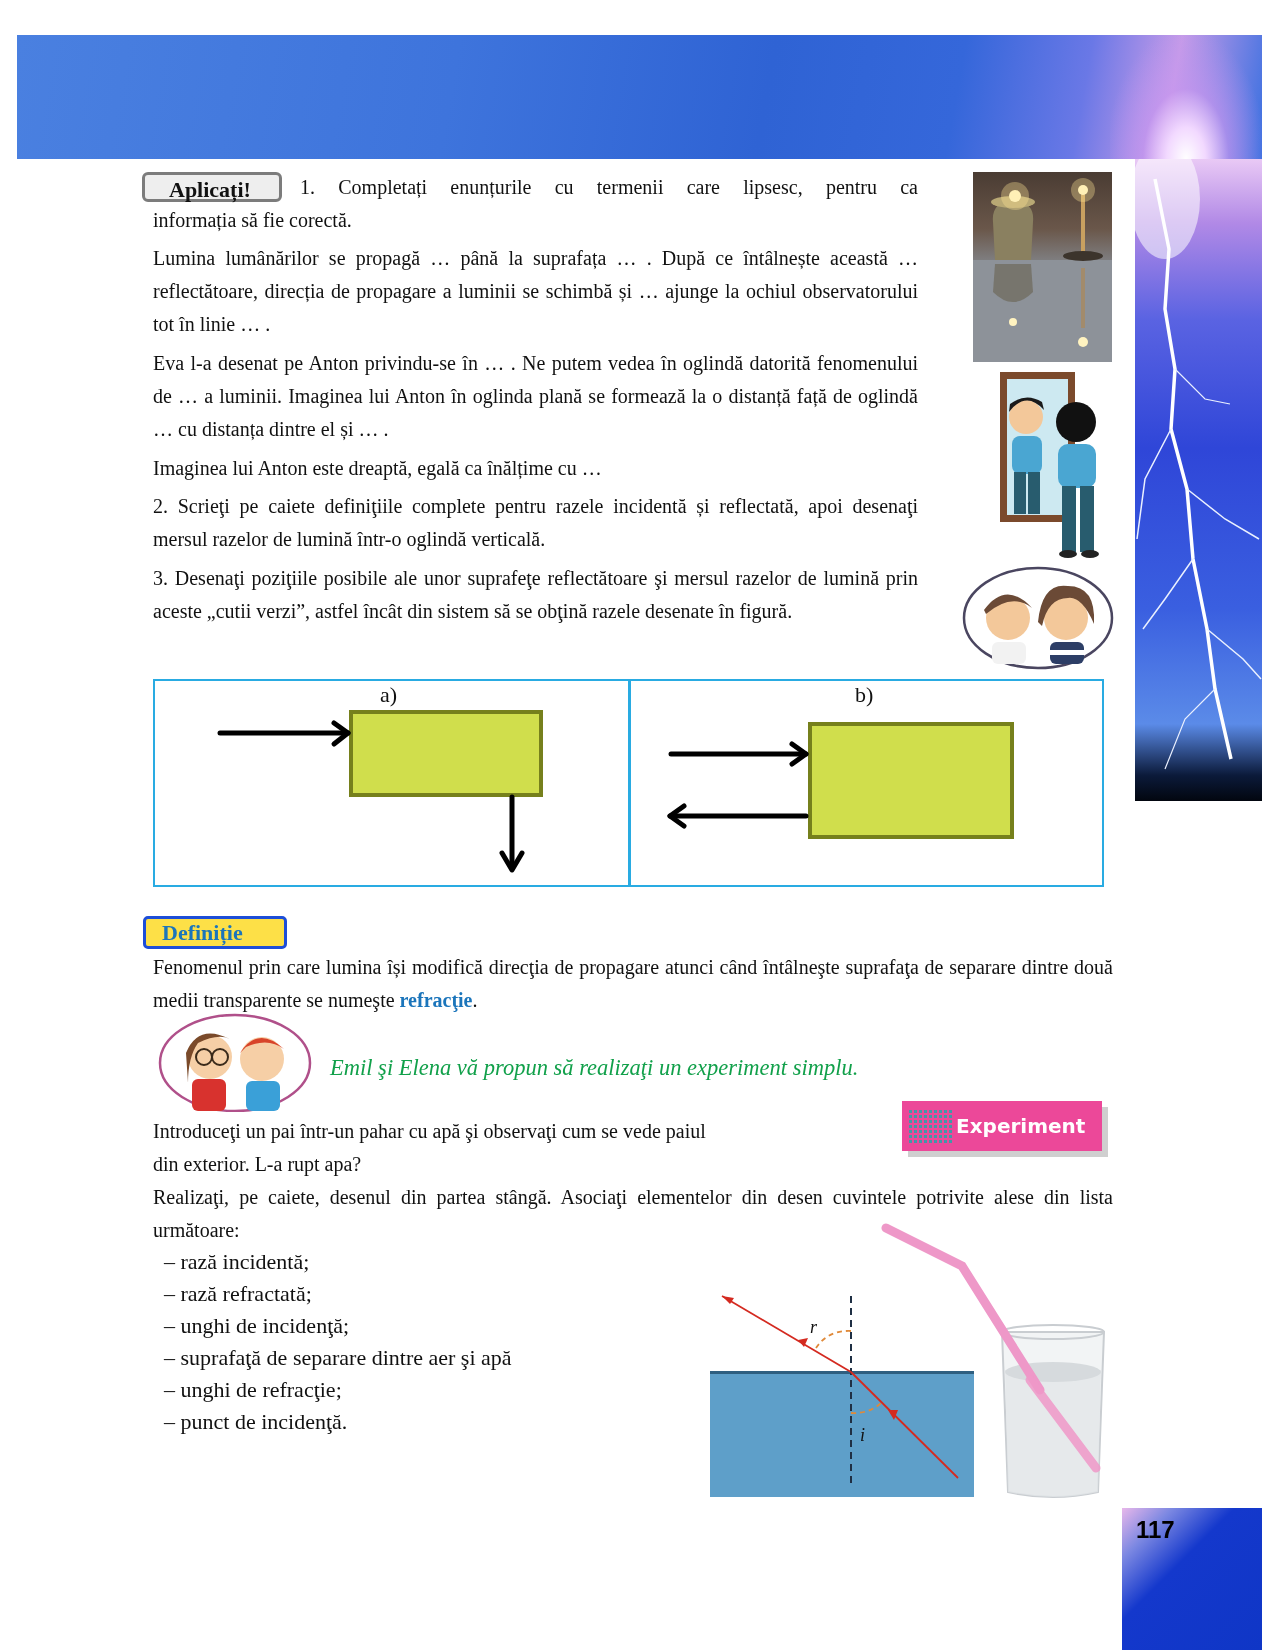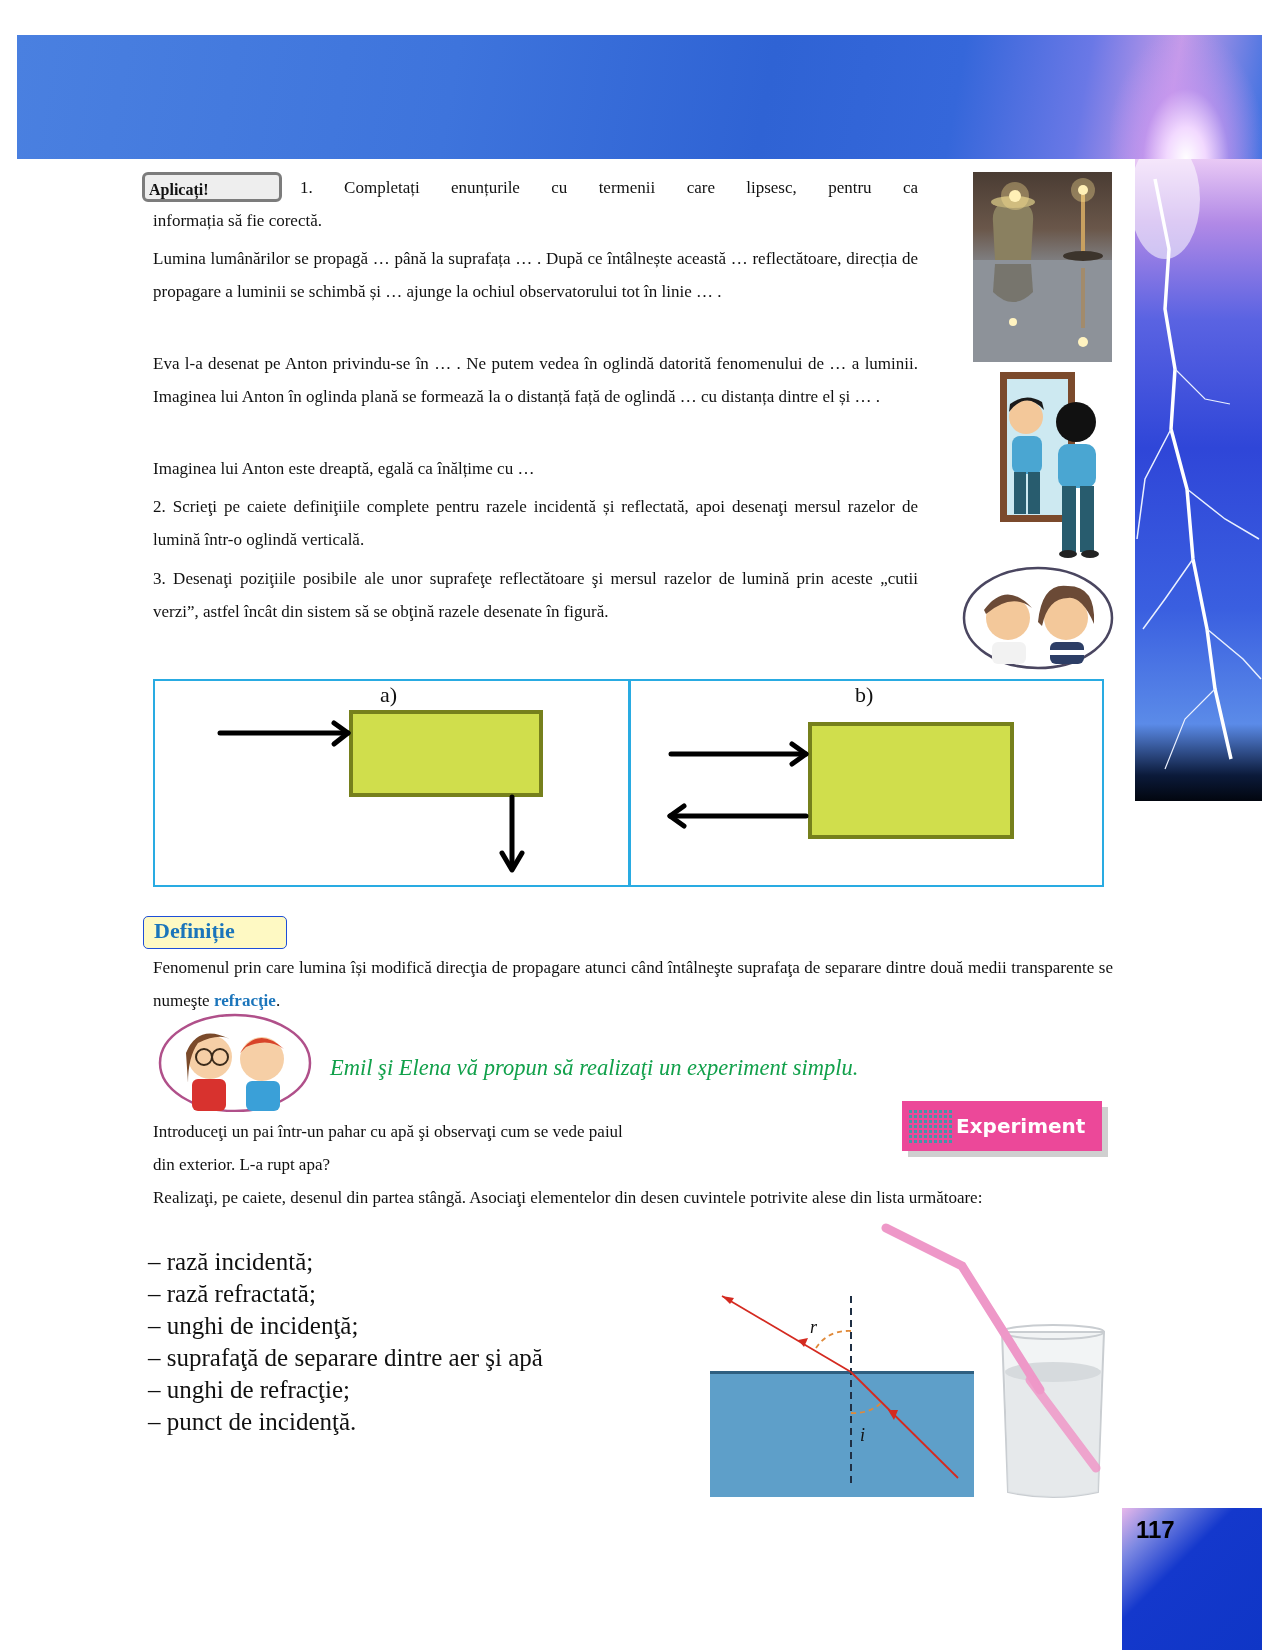--- a/index.html
+++ b/index.html
@@ -13,34 +13,34 @@
     background: radial-gradient(ellipse at 50% 100%, #ffffff 0%, #f2d9ff 18%, rgba(200,150,240,0.6) 40%, rgba(60,110,230,0) 75%); }
   
   #lightning-strip { left:1135px; top:159px; width:127px; height:642px;
     background: linear-gradient(180deg, #e9c9f5 0%, #b189e6 10%, #5a63e2 25%, #2f46d8 45%, #3a5fe0 70%, #5b8be8 88%, #0b1a3a 96%, #02060f 100%); }
   #lightning-strip svg { position:absolute; left:0; top:0; }
   
   #page-number-box { left:1122px; top:1508px; width:140px; height:142px;
     background: linear-gradient(135deg, #e8b7ea 0%, #7c88e2 18%, #1438cc 40%, #0f36c6 100%); }
   #page-number { left:14px; top:8px; font-family:"Liberation Sans","DejaVu Sans",sans-serif; font-weight:bold; font-size:24px; color:#000;text-align:right; }
   
-  .para { position:absolute; left:153px; width:765px; font-size:17px; line-height:33px; text-align:justify; }
+  .para { position:absolute; left:153px; width:765px; font-size:20px; line-height:33px; text-align:justify; }
   .para.wide { width:960px; }
   .tag-applicati { left:142px; top:172px; width:140px; height:30px; border:3px solid #7c7c7c; border-radius:6px; background:#eeeeee;
-     font-weight:bold; font-size:16px; line-height:29px; padding-left:4px; box-sizing:border-box; }
-  .tag-definitie { left:143px; top:916px; width:144px; height:33px; border:1px solid #1d4ed8; border-radius:5px; background:#fef9c3;
-     font-weight:bold; font-size:22px; line-height:27px; color:#1b75bb; padding-left:10px; box-sizing:border-box; }
+     font-weight:bold; font-size:22px; line-height:29px; padding-left:24px; box-sizing:border-box; }
+  .tag-definitie { left:143px; top:916px; width:144px; height:33px; border:3px solid #1d4ed8; border-radius:5px; background:#fde047;
+     font-weight:bold; font-size:22px; line-height:27px; color:#1b75bb; padding-left:16px; box-sizing:border-box; }
   .term-bold { color:#1b75bb; font-weight:bold; }
   .green-italic { position:absolute; left:330px; top:1055px; font-style:italic; font-size:22.5px; color:#11a04a; }
   .experiment-badge { left:902px; top:1101px; width:200px; height:50px; background:#ec4899;
      box-shadow:6px 6px 0 #cfcfcf; color:#fff; font-family:"DejaVu Sans","Liberation Sans",sans-serif; font-weight:bold; font-size:20px; line-height:50px; }
   .experiment-badge .dots { position:absolute; left:6px; top:8px; width:44px; height:34px;
      background: radial-gradient(circle, #3a9aa8 1.6px, transparent 2px) 0 0/5px 5px; opacity:0.95; }
   .experiment-badge span.lbl { position:absolute; left:54px; top:0; }
-  .list { position:absolute; left:148px; top:1246px; font-size:25px; line-height:32px; }
+  .list { position:absolute; left:164px; top:1246px; font-size:22px; line-height:32px; }
   .list div { white-space:nowrap; }
   
   #exercise-table { left:153px; top:679px; width:951px; height:208px; border:2.5px solid #29abe2; box-sizing:border-box; }
   #table-divider { left:628px; top:679px; width:2.5px; height:208px; background:#29abe2; }
   .cell-label { position:absolute; font-size:22px; }
   .green-box { position:absolute; background:#d0de4c; border:4px solid #76801c; box-sizing:border-box; }
   
   #candle-photo { left:973px; top:172px; width:139px; height:190px; background: linear-gradient(180deg,#4a3c33 0%, #6a574a 30%, #83868b 50%, #9ba0a8 75%, #8c9097 100%); overflow:hidden; }
   #mirror-cartoon { left:1000px; top:372px; width:112px; height:188px; }
   #kids-oval { left:962px; top:566px; width:152px; height:104px; }

